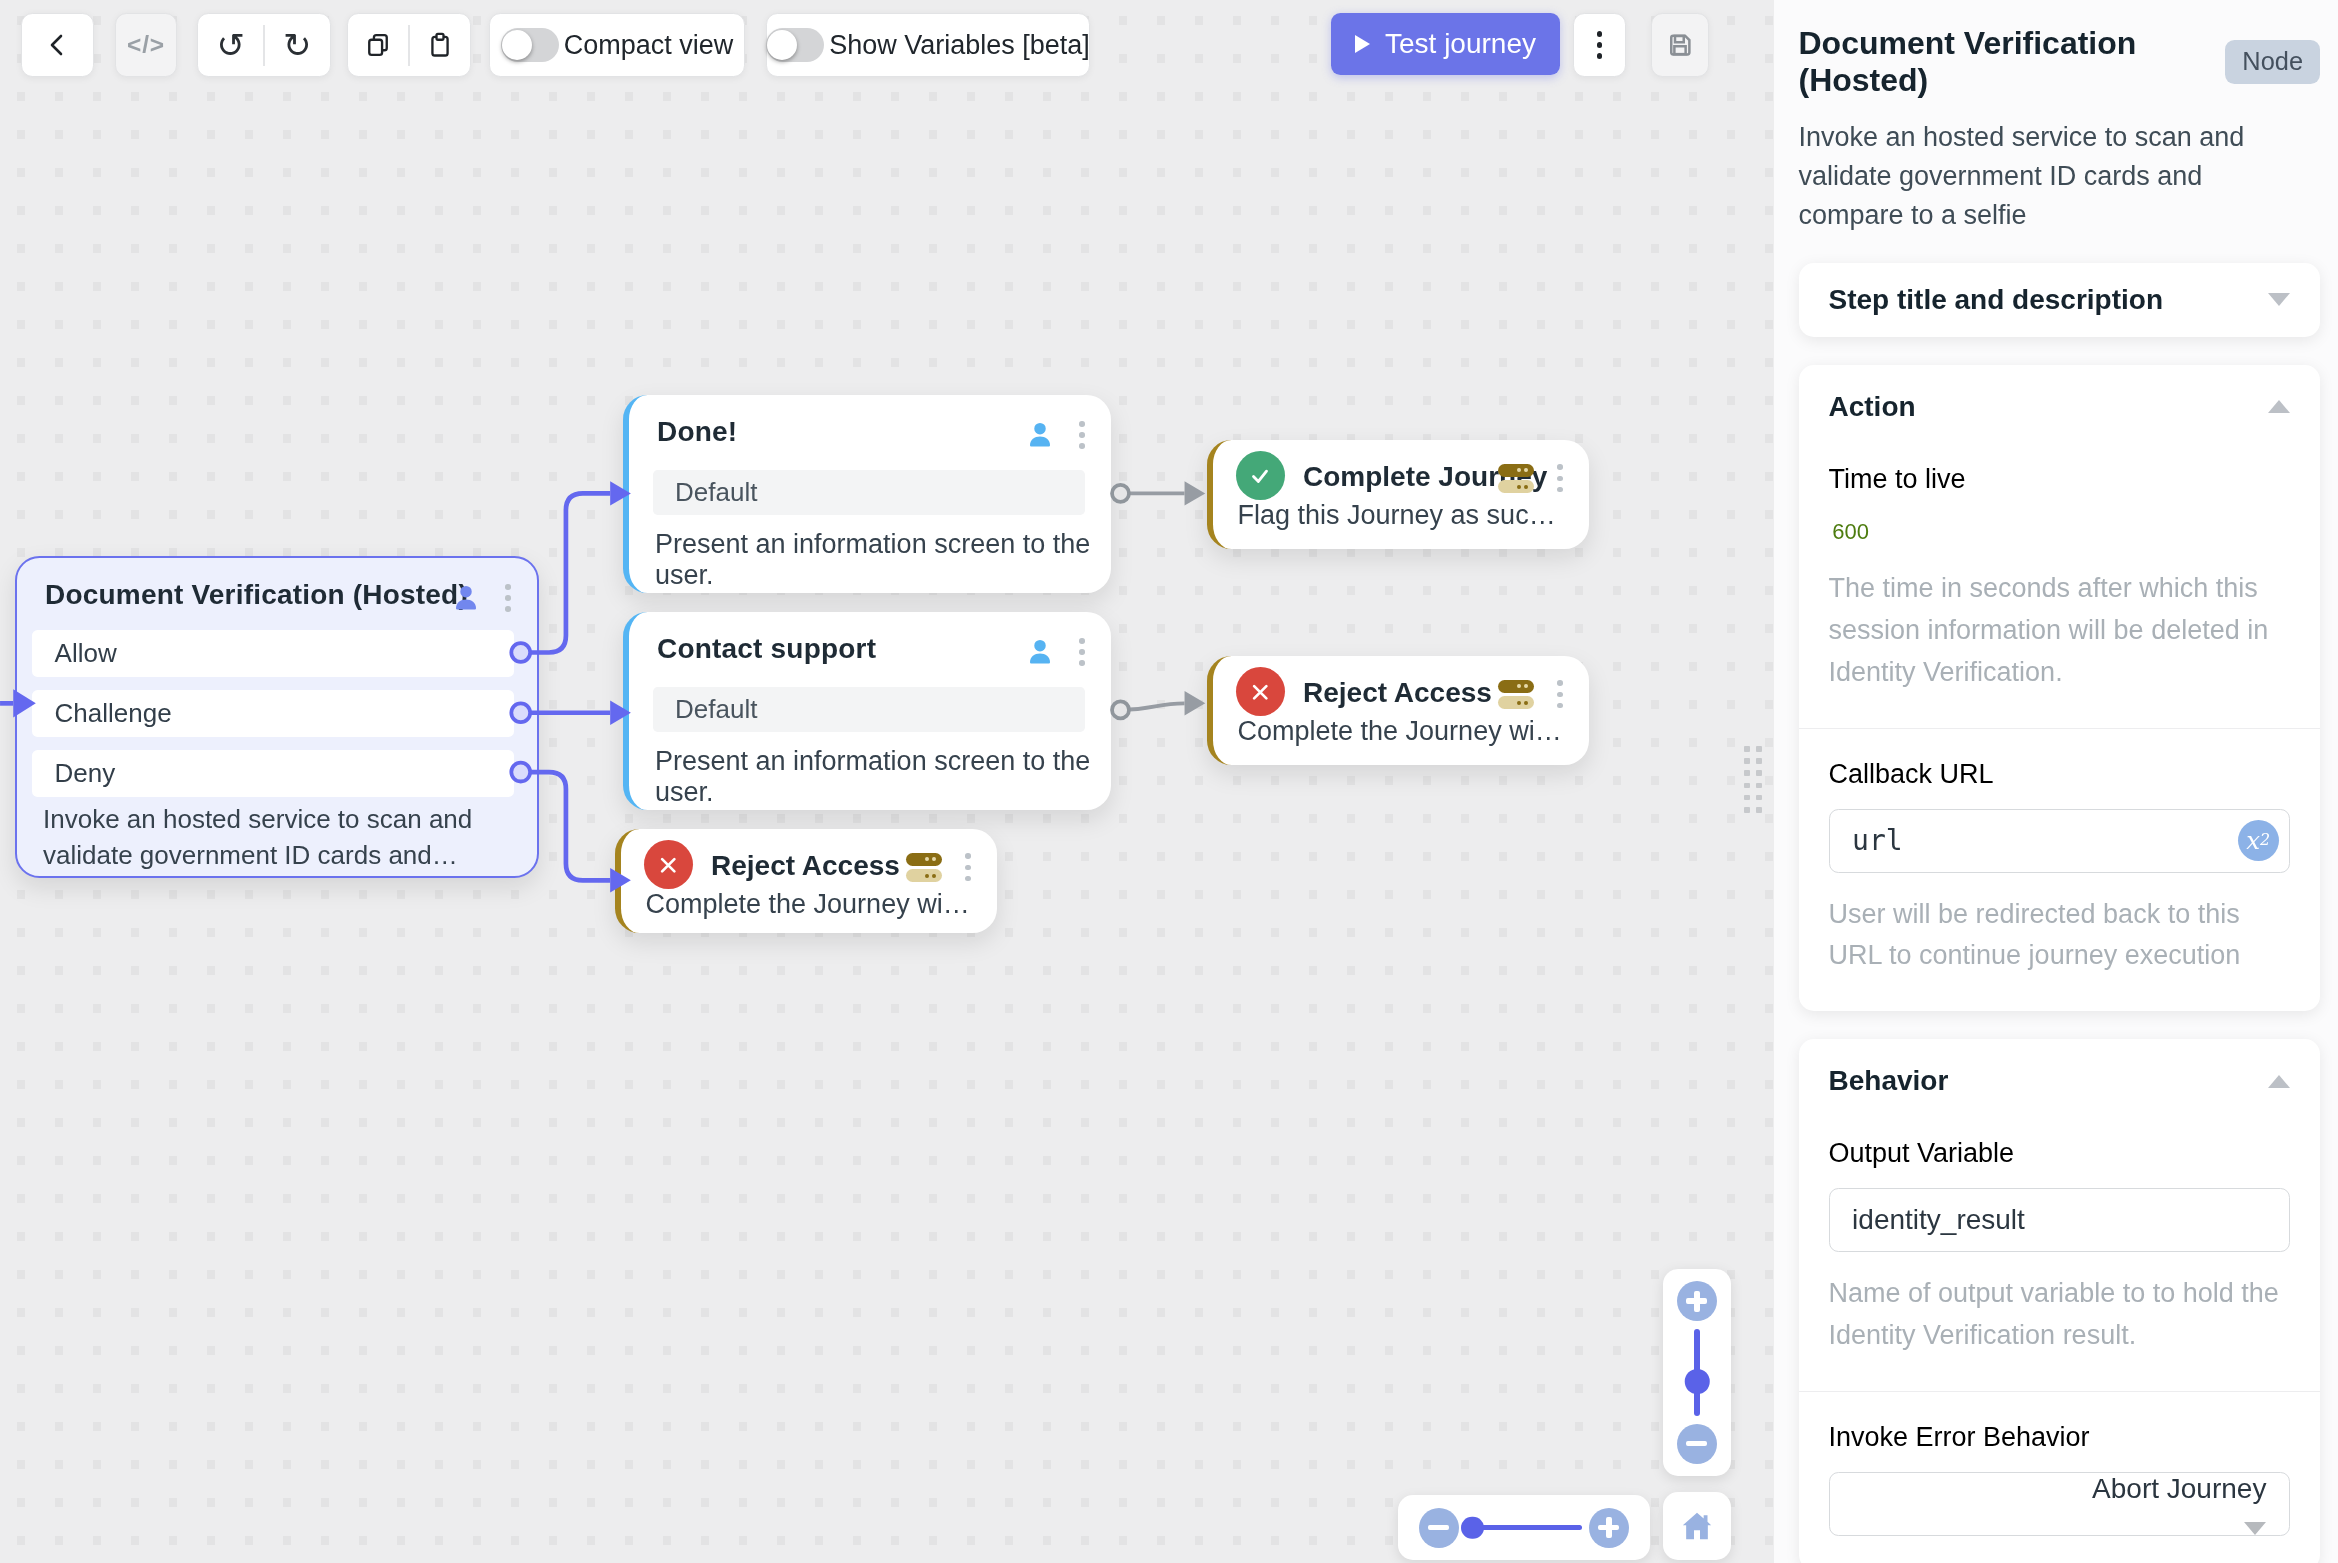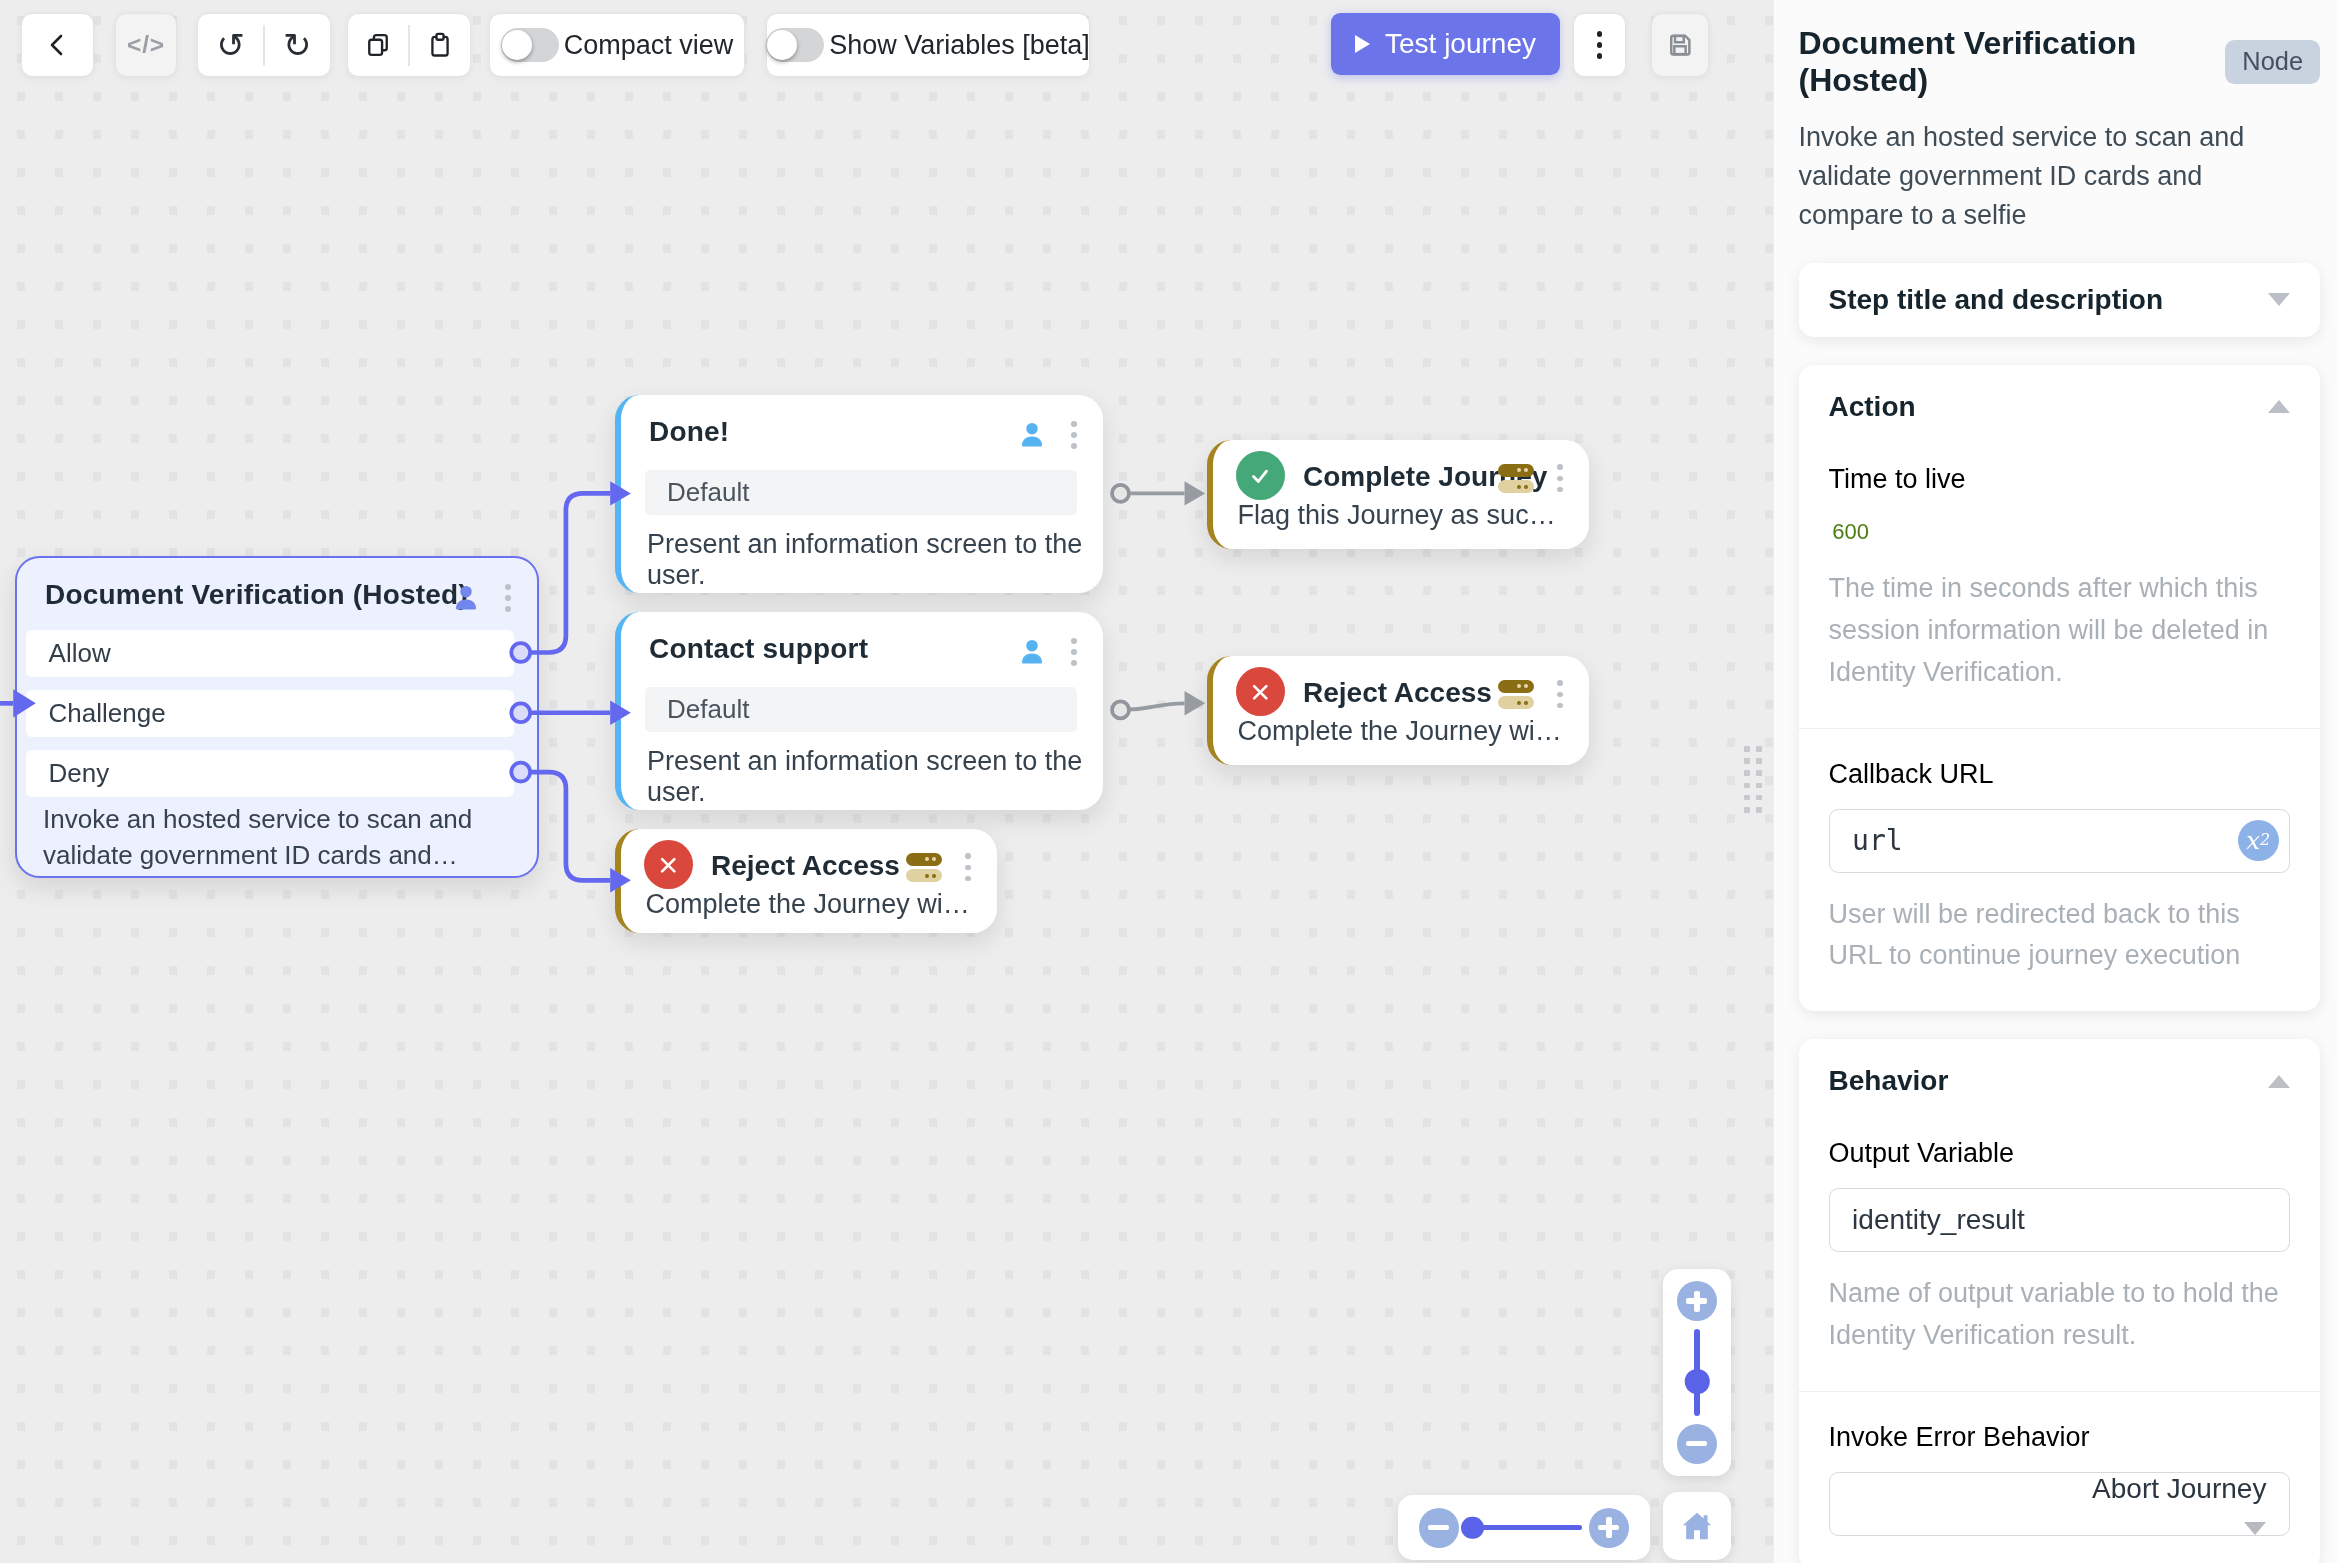--- a/index.html
+++ b/index.html
@@ -20,25 +20,25 @@
   }
   svg.edges { position:absolute; left:0; top:0; width:1774px; height:1563px; pointer-events:none; z-index:5; }
 
   
   .node { position:absolute; background:#fff; border-radius:24.5px; box-shadow:0 9.4px 24.5px rgba(0,0,0,.10); z-index:3; }
   .node-doc { left:15px; top:556px; width:524px; height:322px; background:#edf0fd; border:2.8px solid #6b72ee; }
   .node-title { position:absolute; left:28px; top:21px; font-size:28px; font-weight:600; color:#1f2b35; letter-spacing:0.2px; }
   .node-icons { position:absolute; right:24.5px; top:22.6px; display:flex; align-items:center; gap:21px; }
   .kebab { display:flex; flex-direction:column; gap:5.6px; padding:1.9px; }
   .kebab i { width:5.6px; height:5.6px; border-radius:50%; background:#bcc2c8; }
-  .doc-row { position:absolute; left:9px; right:22.6px; height:47px; background:#fff; border-radius:5.6px;
+  .doc-row { position:absolute; left:15px; right:22.6px; height:47px; background:#fff; border-radius:5.6px;
              font-size:26px; color:#323e49; line-height:47px; padding-left:22.6px; }
   .doc-desc { position:absolute; left:26px; right:21px; top:243px; font-size:26px; color:#36424d; line-height:1.4;
               display:-webkit-box; -webkit-line-clamp:2; -webkit-box-orient:vertical; overflow:hidden; }
-  .node-screen { width:488px; height:198px; border-left:6.6px solid #54b5f4; }
+  .node-screen { width:488px; height:198px; border-left:6.6px solid #54b5f4;margin-left:8px; }
   .screen-row { position:absolute; left:23.5px; right:26px; top:75px; height:45px; background:#f3f4f5; border-radius:4.7px;
                 font-size:26px; color:#49545e; line-height:45px; padding-left:22.6px; }
   .screen-desc { position:absolute; left:26px; top:134px; font-size:27px; color:#36424d; }
   .node-end { width:382px; height:109px; border-left:6.6px solid #a5841f; }
   .end-badge { position:absolute; left:22.6px; top:11.3px; width:49px; height:49px; border-radius:50%; display:flex; align-items:center; justify-content:center; }
   .end-badge.green { background:#44a878; }
   .end-badge.red   { background:#d9473d; }
   .end-title { position:absolute; left:90px; top:21px; font-size:28px; font-weight:600; color:#1f2b35; }
   .end-desc { position:absolute; left:24.5px; right:21px; top:60px; font-size:27px; color:#36424d;
               white-space:nowrap; overflow:hidden; text-overflow:ellipsis; }

